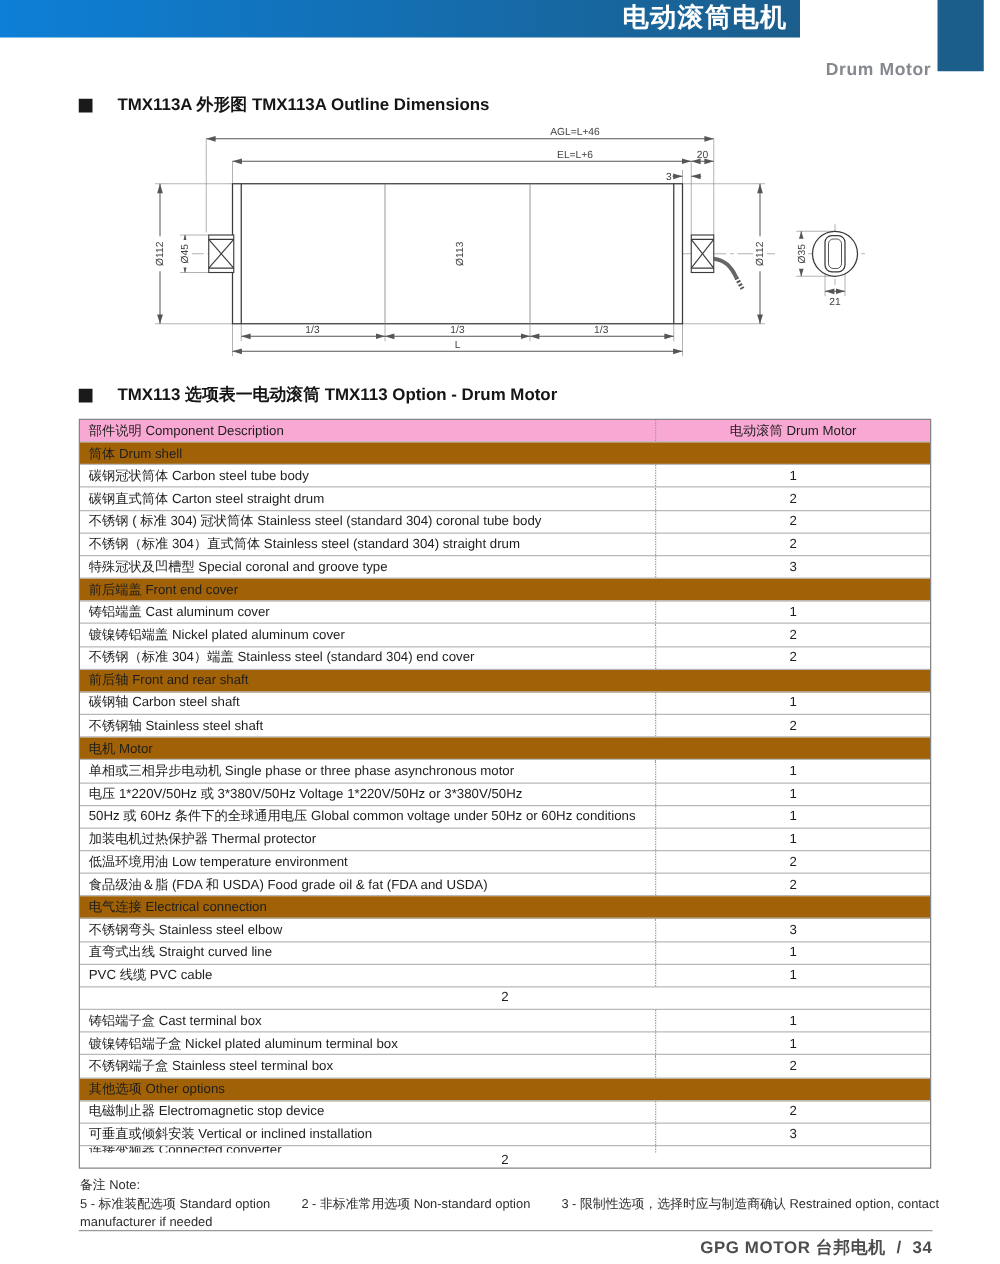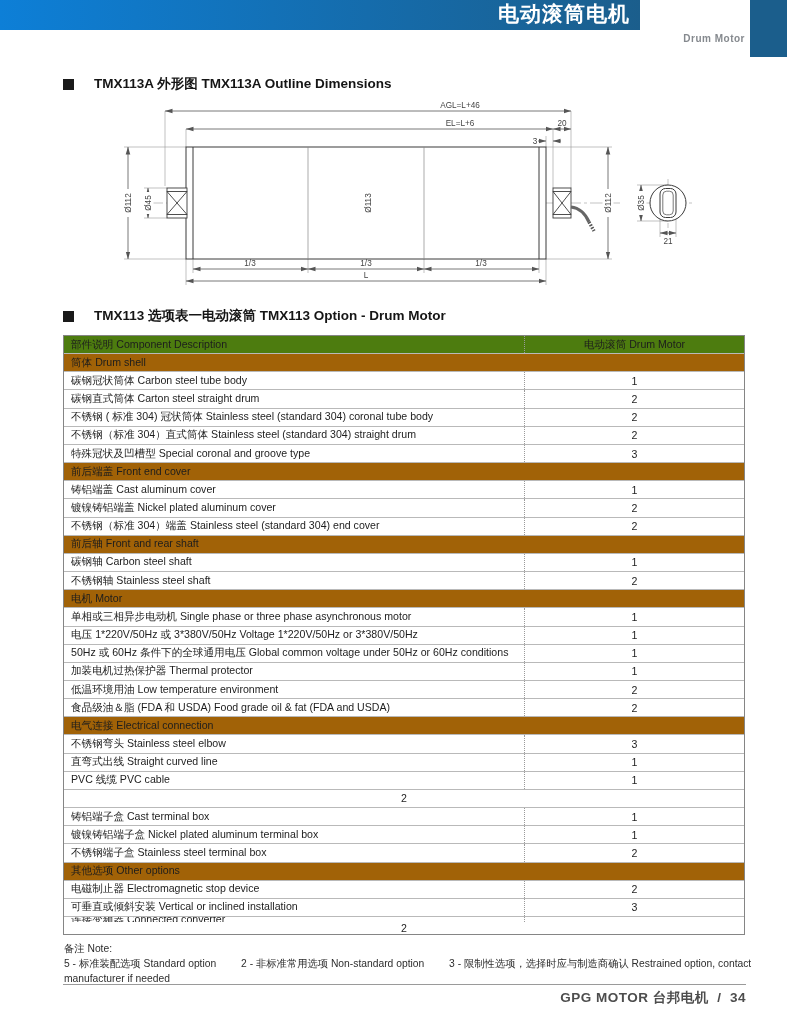--- a/index.html
+++ b/index.html
@@ -10,22 +10,22 @@
   }
   
   .topbar{
     position:absolute;left:0;top:4;width:640px;height:30px;
     background:linear-gradient(to right,#0d7fd7,#1b5e8c);
     display:flex;align-items:flex-start;justify-content:flex-end;
   }
   .topbar-title{color:#fff;font-weight:bold;font-size:21px;letter-spacing:1px;padding-right:10px;}
   .corner-block{position:absolute;left:750px;top:0;width:37px;height:57px;background:#1b5e8c;}
   .subtitle{
-    position:absolute;left:0;top:33px;width:745px;text-align:right;
-    font-weight:bold;font-size:10px;color:#85898e;letter-spacing:.5px;
+    position:absolute;left:0;top:47px;width:745px;text-align:right;
+    font-weight:bold;font-size:14px;color:#85898e;letter-spacing:.5px;
   }
   
   .section-title{
     position:absolute;left:63px;display:flex;align-items:center;gap:20px;
     font-weight:bold;font-size:13.5px;color:#151515;white-space:nowrap;
   }
   .section-title .sq{width:11px;height:11px;background:#1a1a1a;flex:0 0 auto;}
   #sec-outline{top:75px;}
   #sec-option{top:307px;}
   
@@ -36,21 +36,21 @@
     border:1px solid #858585;box-sizing:border-box;
     display:flex;flex-direction:column;font-size:10.6px;color:#1d1d1d;
   }
   .trow{flex:1 1 0;display:flex;align-items:stretch;border-bottom:1px solid #b9b9b9;min-height:0;}
   .trow:last-child{border-bottom:none;flex-direction:column;}
   .trow .c1{
     width:67.8%;display:flex;align-items:center;padding-left:7px;box-sizing:border-box;
     border-right:1px dotted #9a9a9a;white-space:nowrap;overflow:hidden;
   }
   .trow .c2{flex:1;display:flex;align-items:center;justify-content:center;}
-  .trow.head{background:#4d7c0f;}
+  .trow.head{background:#f9a8d4;}
   .trow.sect{background:#a16207;}
   .trow.sect .c1{width:100%;border-right:none;}
   
   .notes{position:absolute;left:64px;top:941px;width:690px;font-size:10.3px;color:#2d2d2d;line-height:15px;}
   .notes .note-items span{margin-right:22px;}
   
   .footer-line{position:absolute;left:63px;top:984px;width:683px;height:1px;background:#9a9a9a;}
   .footer{
     position:absolute;left:63px;top:989px;width:683px;text-align:right;
     font-weight:bold;font-size:13.5px;color:#4d4d4d;letter-spacing:.5px;

